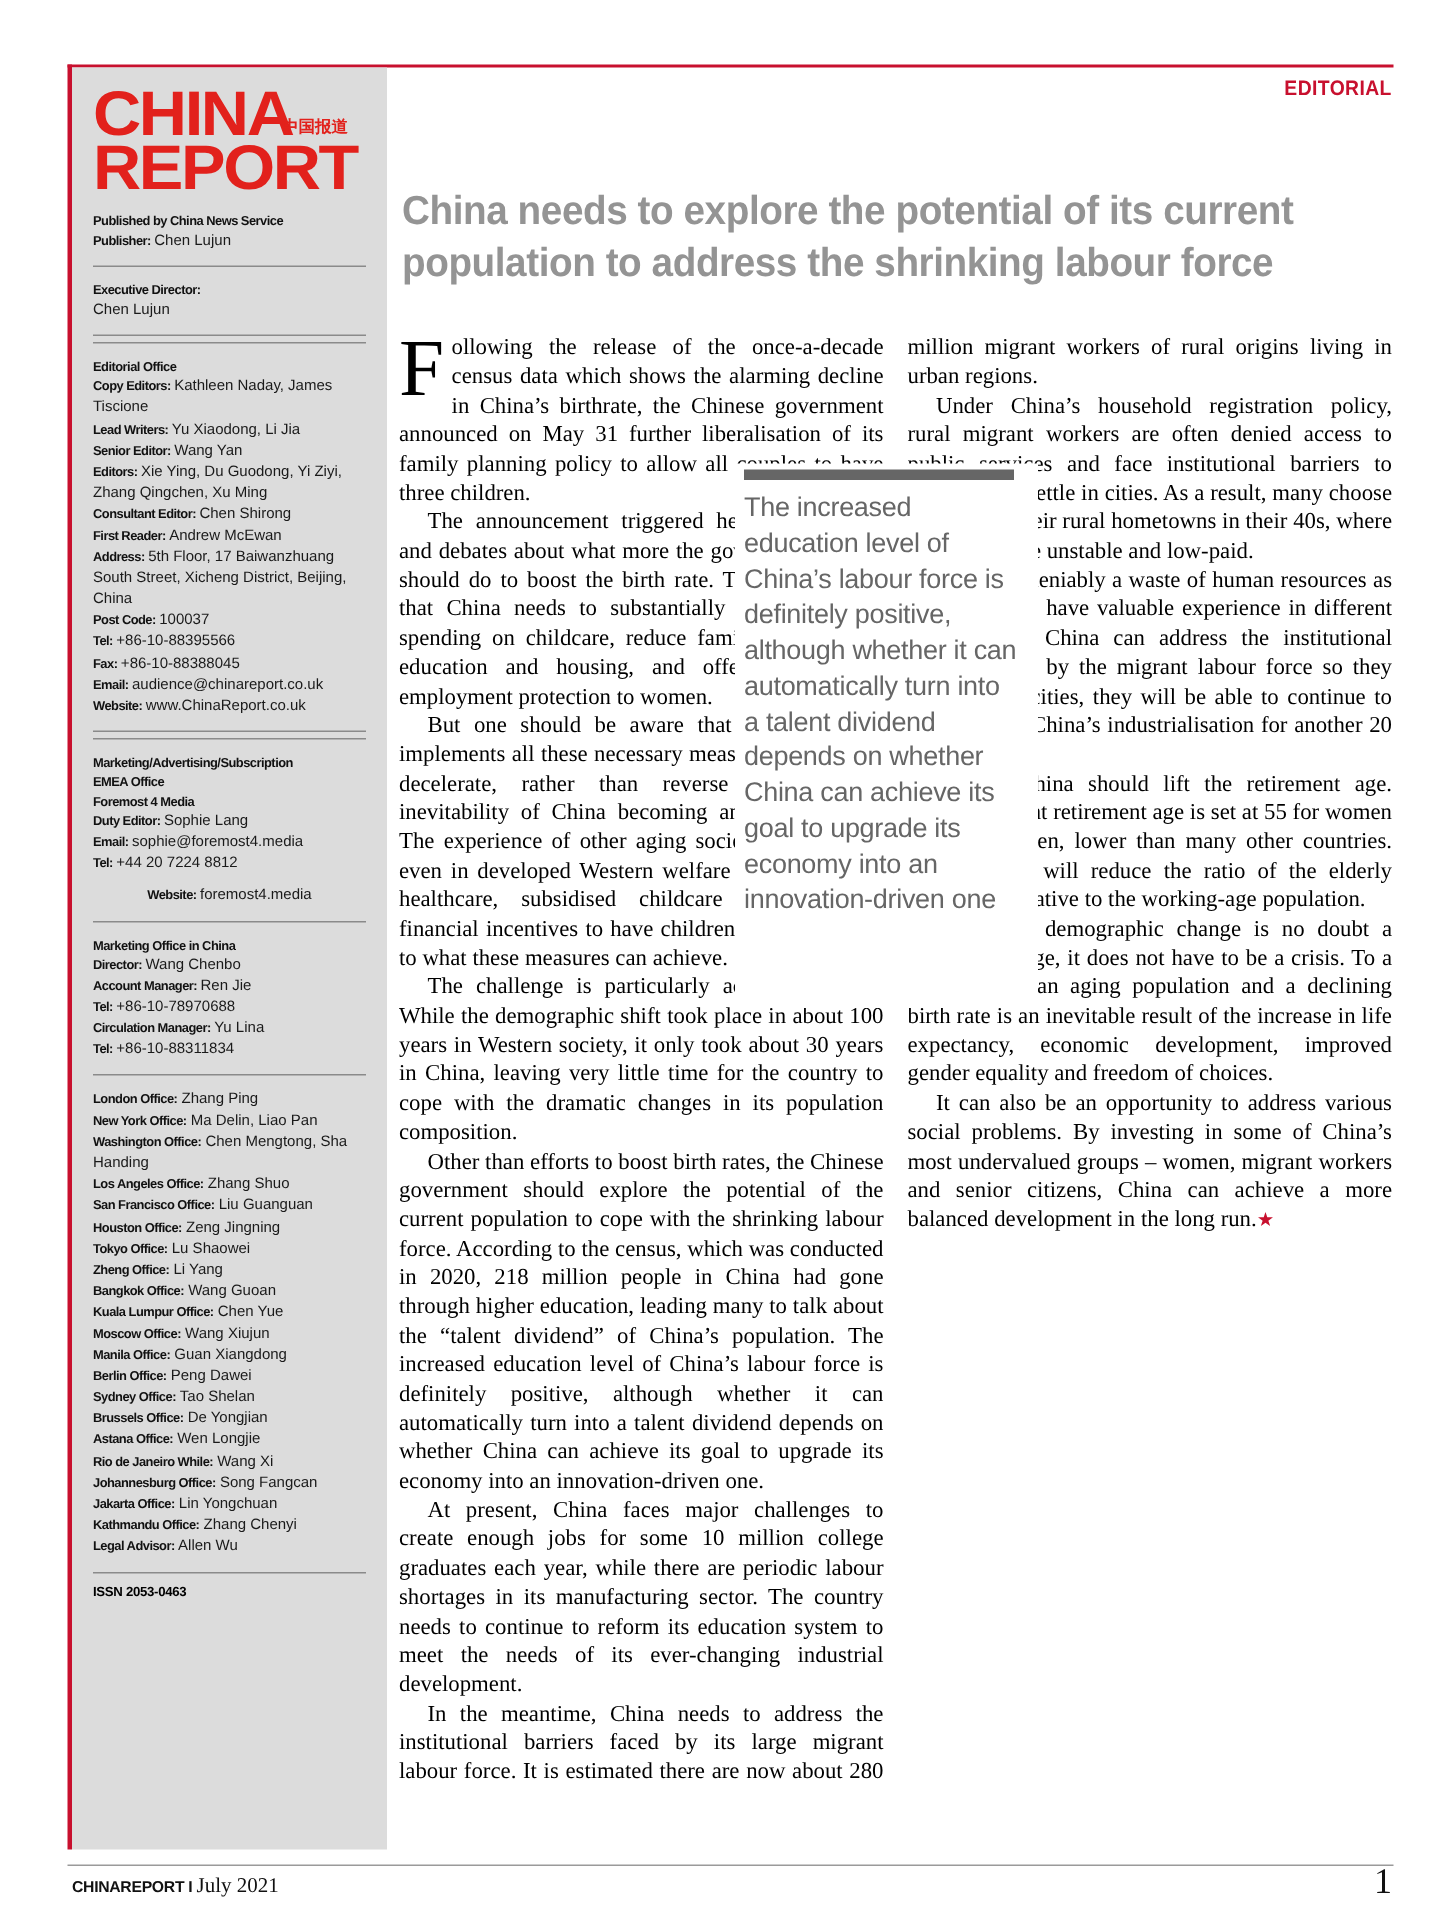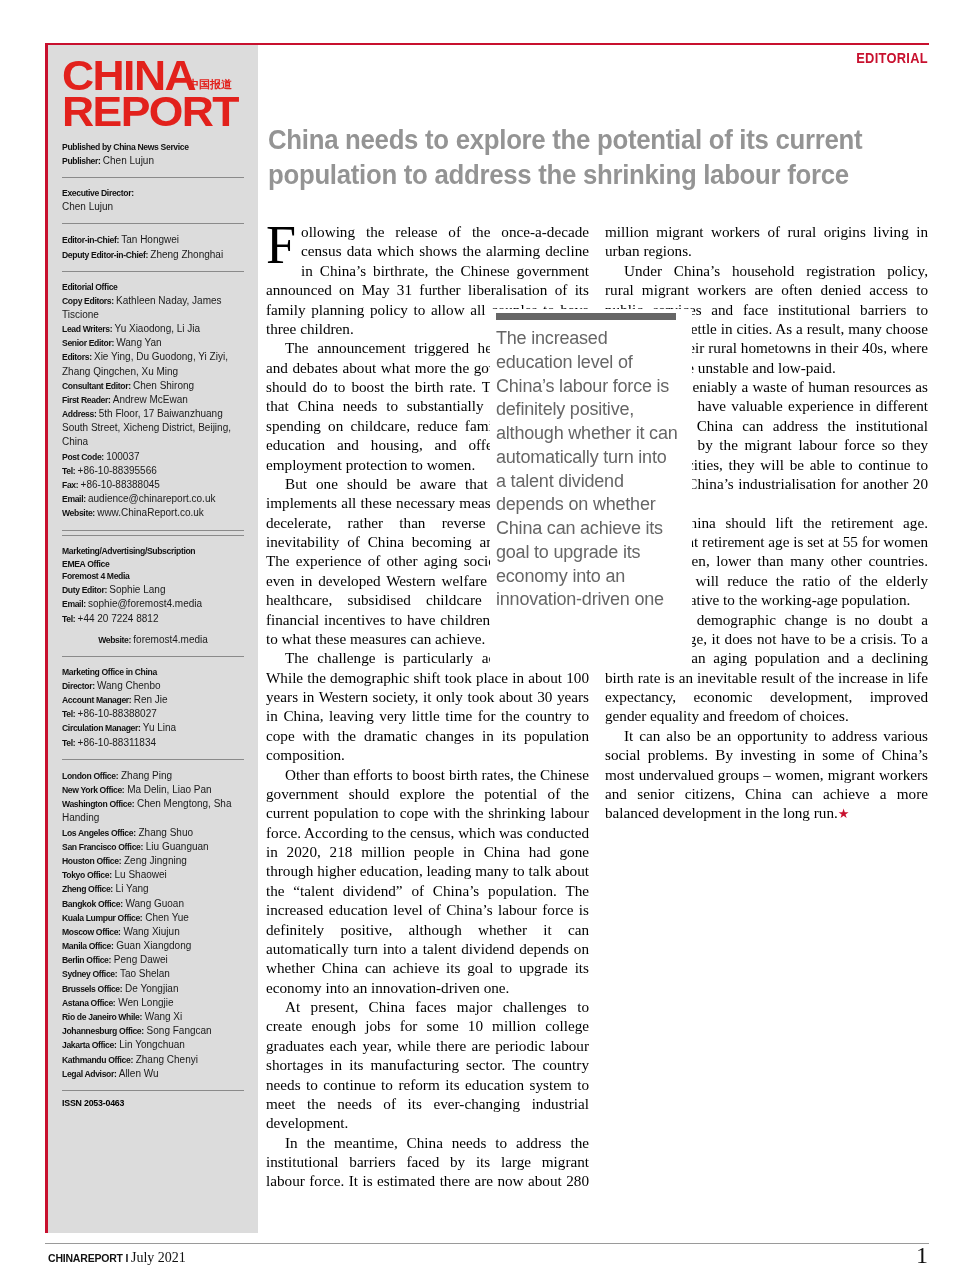--- a/index.html
+++ b/index.html
@@ -225,24 +225,20 @@
     <div class="sb-div"></div>
 
     <div class="sb-block">
       <div class="sb-line">
           <span class="sb-head">Executive Director:</span>
         </div>
       <div class="sb-line"><span class="val">Chen Lujun</span></div>
     </div>
     <div class="sb-div"></div>
 
-    <div class="sb-block">
-      <div class="sb-line"><b>Editor-in-Chief:</b> <span class="val">Tan Hongwei</span></div>
-      <div class="sb-line"><b>Deputy Editor-in-Chief:</b> <span class="val">Zheng Zhonghai</span></div>
-    </div>
     <div class="sb-div"></div>
 
     <div class="sb-block">
       <div class="sb-line">
           <span class="sb-head">Editorial Office</span>
         </div>
       <div class="sb-line"><b>Copy Editors:</b> <span class="val">Kathleen Naday, James Tiscione</span></div>
       <div class="sb-line"><b>Lead Writers:</b> <span class="val">Yu Xiaodong, Li Jia</span></div>
       <div class="sb-line"><b>Senior Editor:</b> <span class="val">Wang Yan</span></div>
       <div class="sb-line"><b>Editors:</b> <span class="val">Xie Ying, Du Guodong, Yi Ziyi, Zhang Qingchen, Xu Ming</span></div>
@@ -275,21 +271,21 @@
       <div class="sb-line" style="padding-top:7px;text-align:center;"><b>Website:</b> <span class="val">foremost4.media</span></div>
     </div>
     <div class="sb-div"></div>
 
     <div class="sb-block">
       <div class="sb-line">
           <span class="sb-head">Marketing Office in China</span>
         </div>
       <div class="sb-line"><b>Director:</b> <span class="val">Wang Chenbo</span></div>
       <div class="sb-line"><b>Account Manager:</b> <span class="val">Ren Jie</span></div>
-      <div class="sb-line"><b>Tel:</b> <span class="val">+86-10-88388027</span></div>
+      <div class="sb-line"><b>Tel:</b> <span class="val">+86-10-78970688</span></div>
       <div class="sb-line"><b>Circulation Manager:</b> <span class="val">Yu Lina</span></div>
       <div class="sb-line"><b>Tel:</b> <span class="val">+86-10-88311834</span></div>
     </div>
     <div class="sb-div"></div>
 
     <div class="sb-block" id="bureau-list">
         <div class="sb-line"><b>London Office:</b><span class="val"> Zhang Ping</span></div>
         <div class="sb-line"><b>New York Office:</b><span class="val"> Ma Delin, Liao Pan</span></div>
         <div class="sb-line"><b>Washington Office:</b><span class="val"> Chen Mengtong, Sha Handing</span></div>
         <div class="sb-line"><b>Los Angeles Office:</b><span class="val"> Zhang Shuo</span></div>

